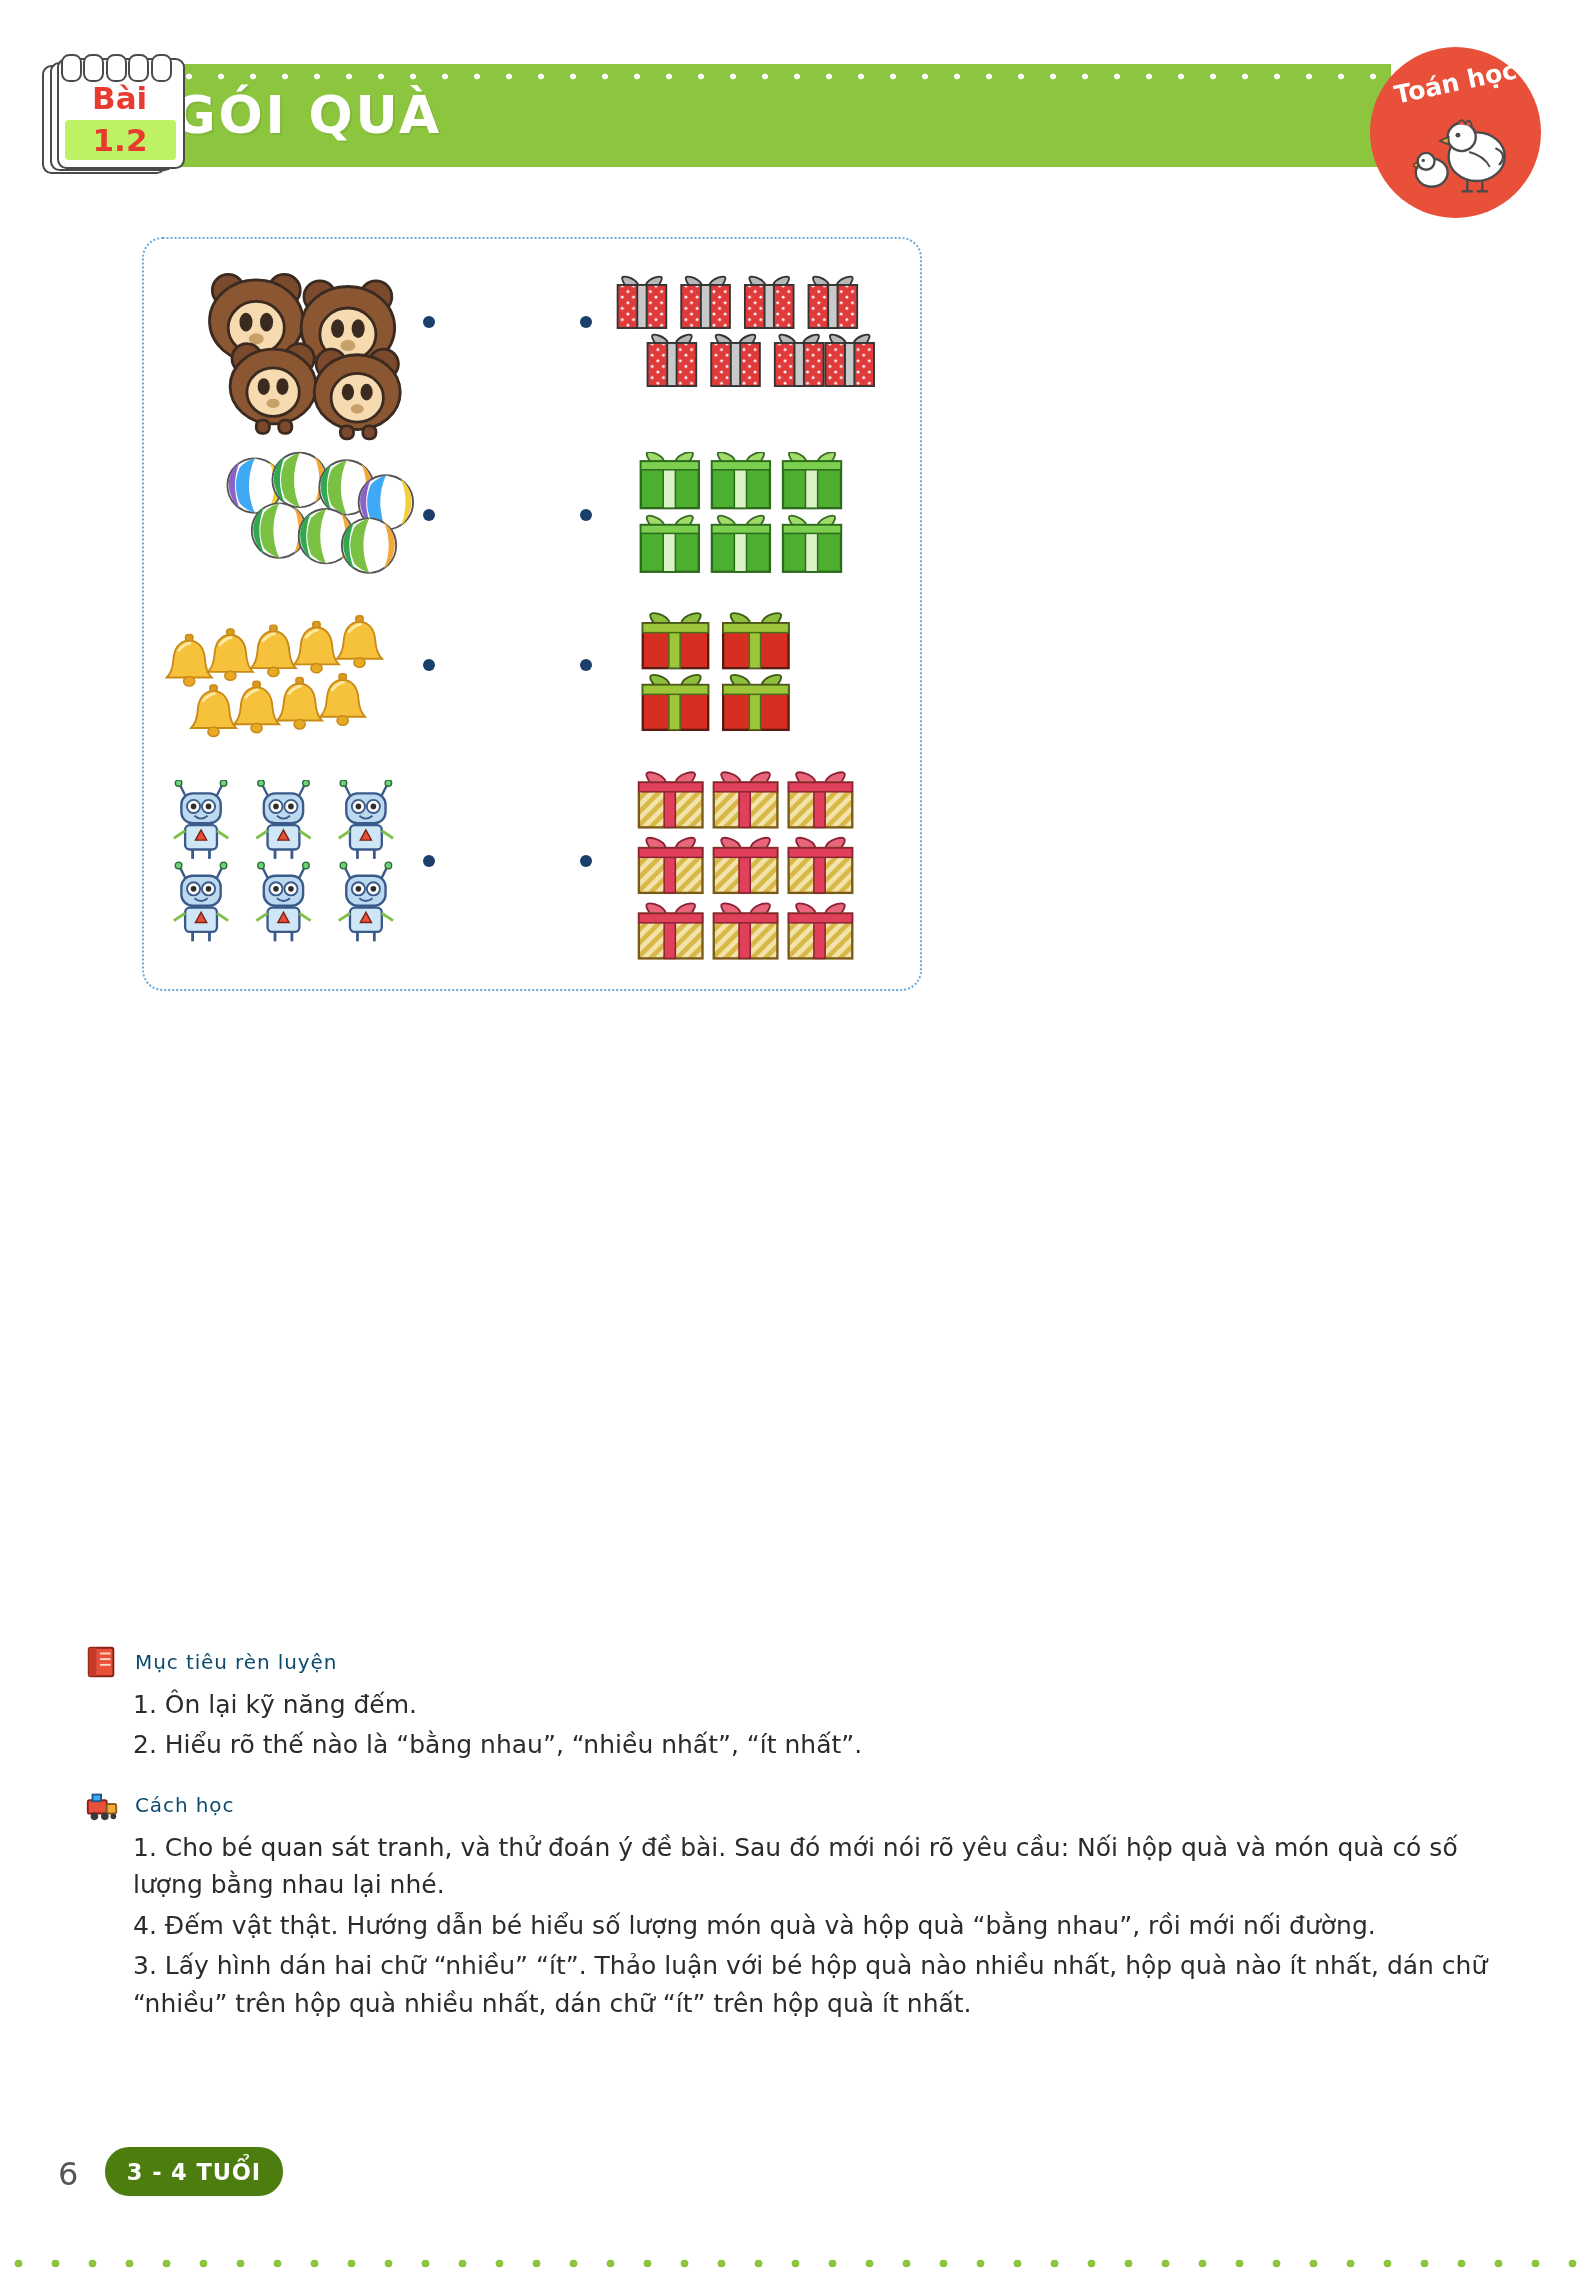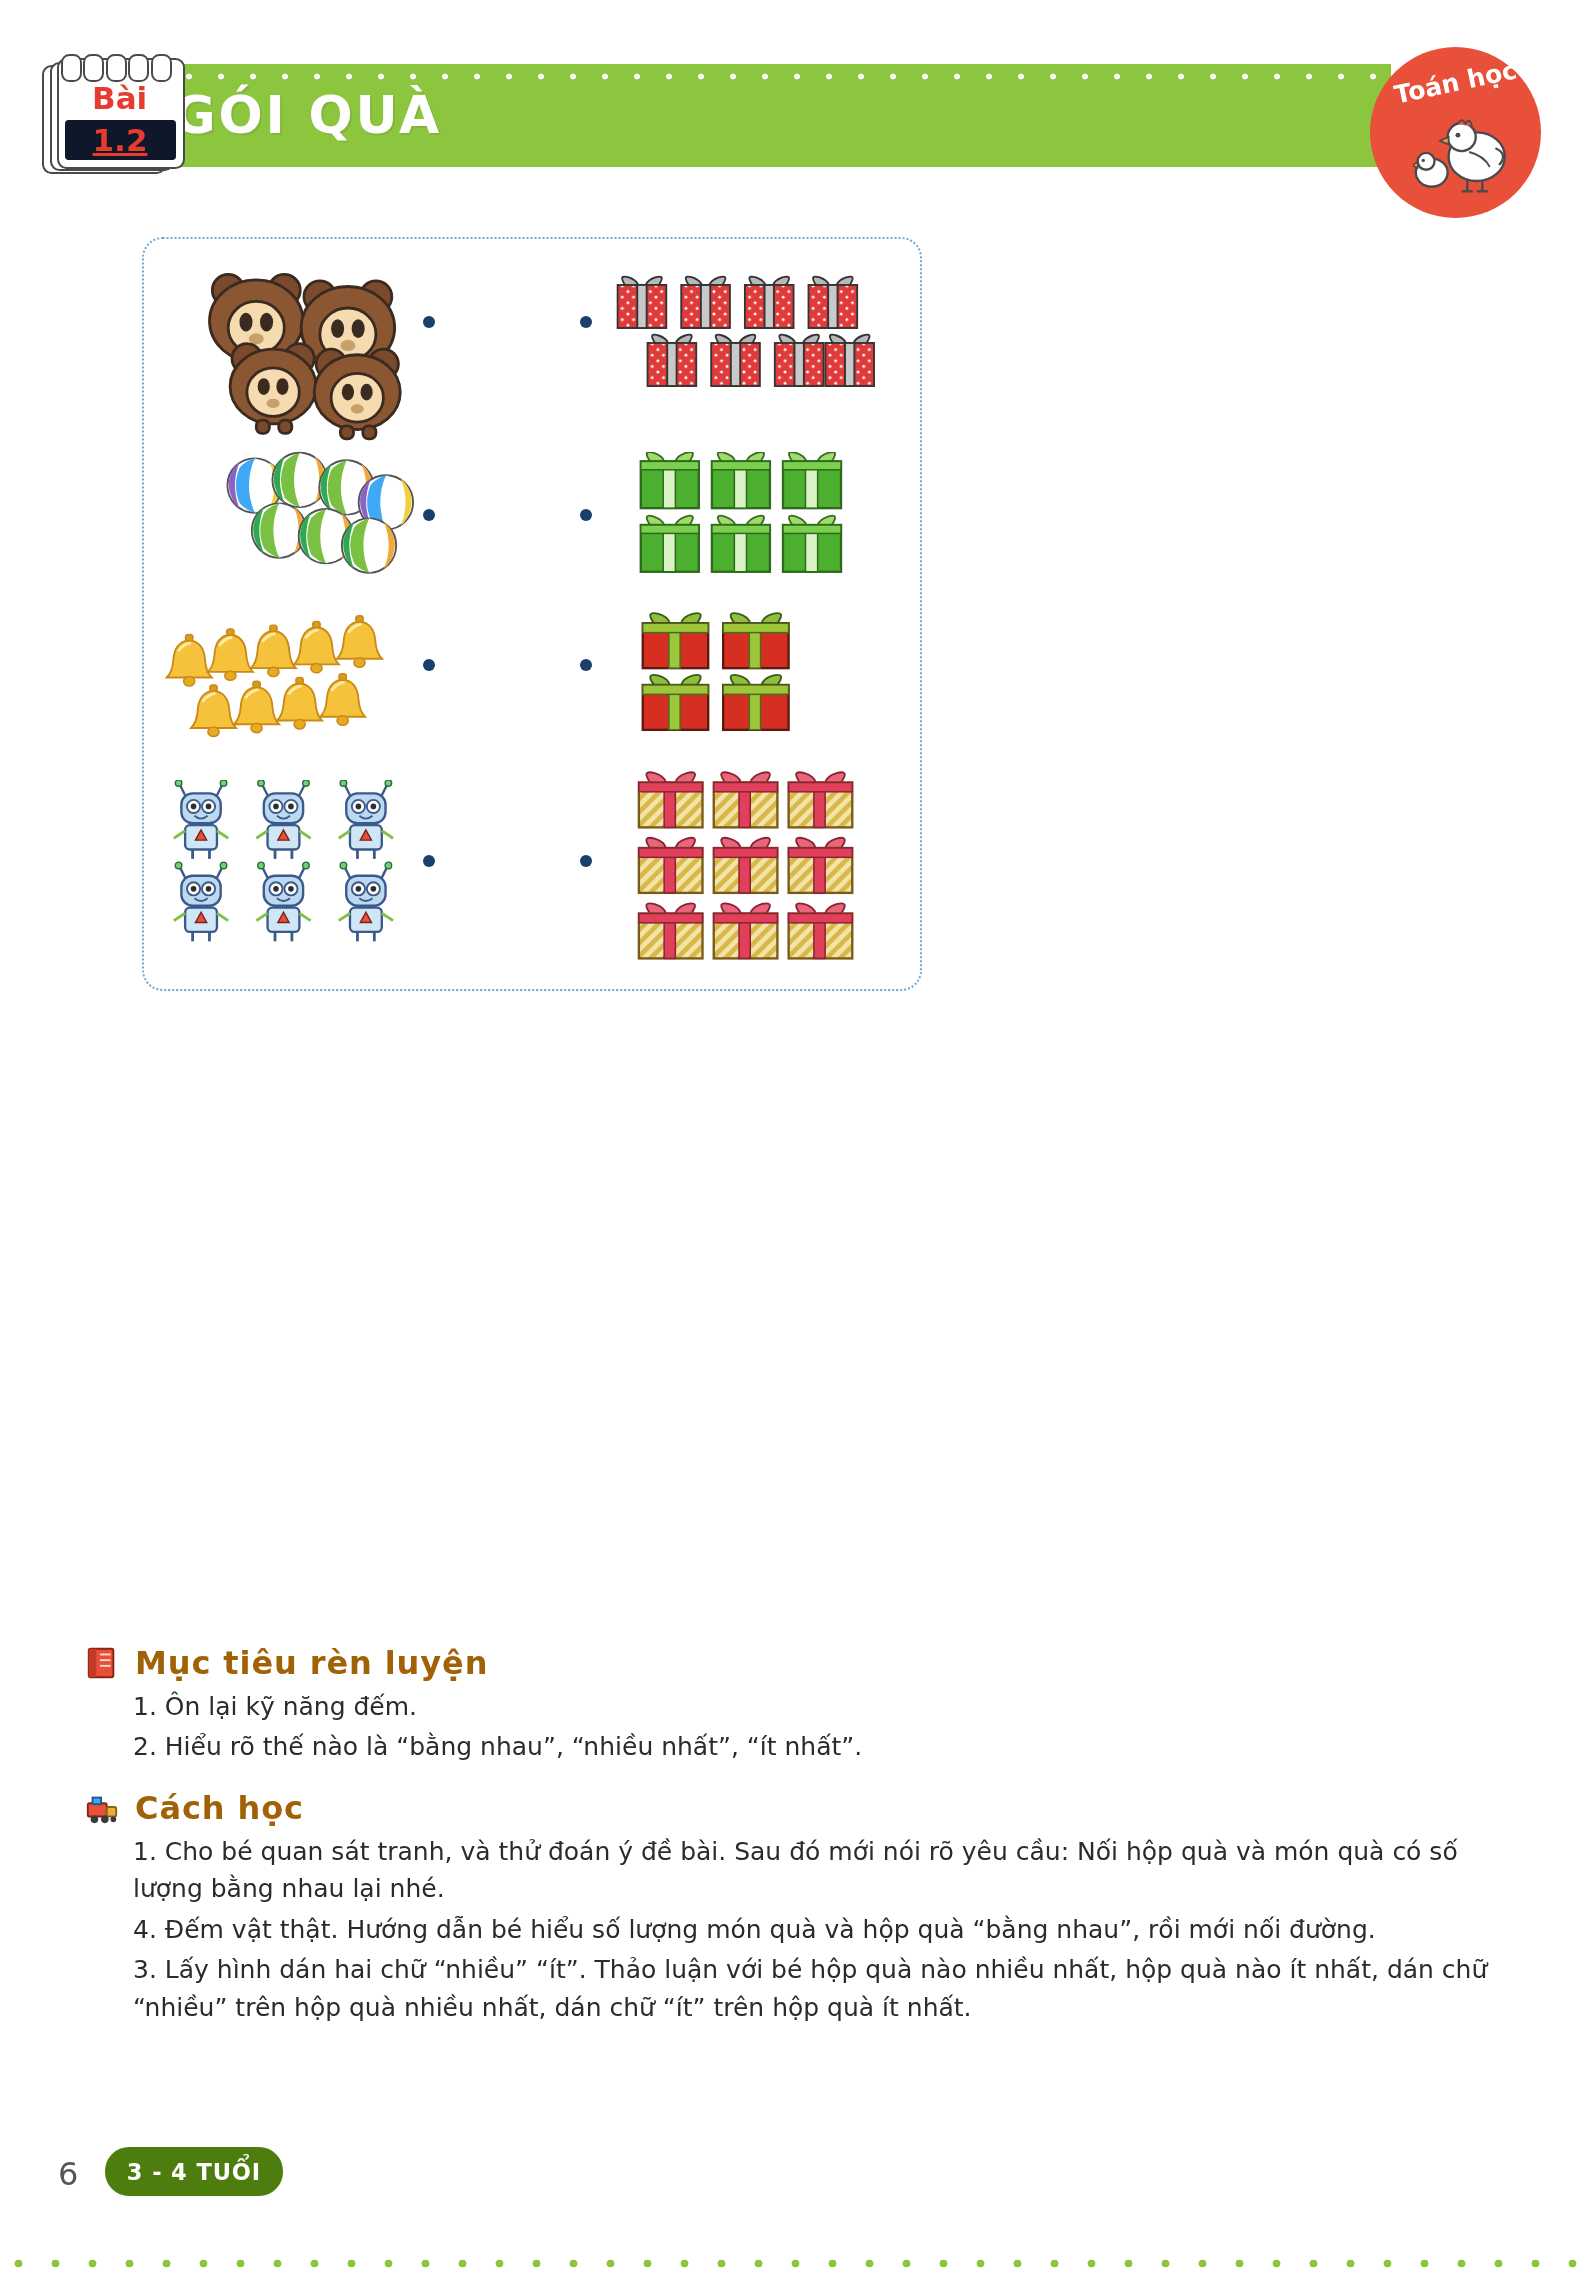--- a/index.html
+++ b/index.html
@@ -87,26 +87,25 @@
     width: 114px;
     text-align: center;
     color: #e63b2e;
     font-weight: bold;
     font-family: "DejaVu Sans", sans-serif;
   }
   .lesson-badge .label-top { top: 26px; font-size: 31px; }
   .lesson-badge .label-bottom {
     top: 66px;
     font-size: 31px;
-    background: #0f172a;
+    background: #bef264;
     border-radius: 3.7px;
     padding: 1.9px 0;
     width: 111px;
     left: 22.5px;
-    text-decoration: underline;
   }
 
   
   .corner-circle {
     position: absolute;
     right: 52px;
     top: 47px;
     width: 171px;
     height: 171px;
     border-radius: 50%;
@@ -169,23 +168,23 @@
     font-family: "DejaVu Sans", sans-serif;
   }
   .note-head {
     display: flex;
     align-items: center;
     gap: 15px;
     margin-bottom: 5.6px;
   }
   .note-head .hicon { width: 36px; height: 36px; flex: 0 0 36px; }
   .note-head .htext {
-    color: #a16207;
-    font-size: 32px;
-    font-weight: bold;
+    color: #0c4a6e;
+    font-size: 20px;
+    font-weight: normal;
     letter-spacing: 0.9px;
   }
   .note-list {
     margin: 0 0 24px 0;
     padding-left: 49px;
     color: #2b2b2b;
     font-size: 25px;
     line-height: 1.5;
   }
   .note-list div { margin-bottom: 2.8px; }

